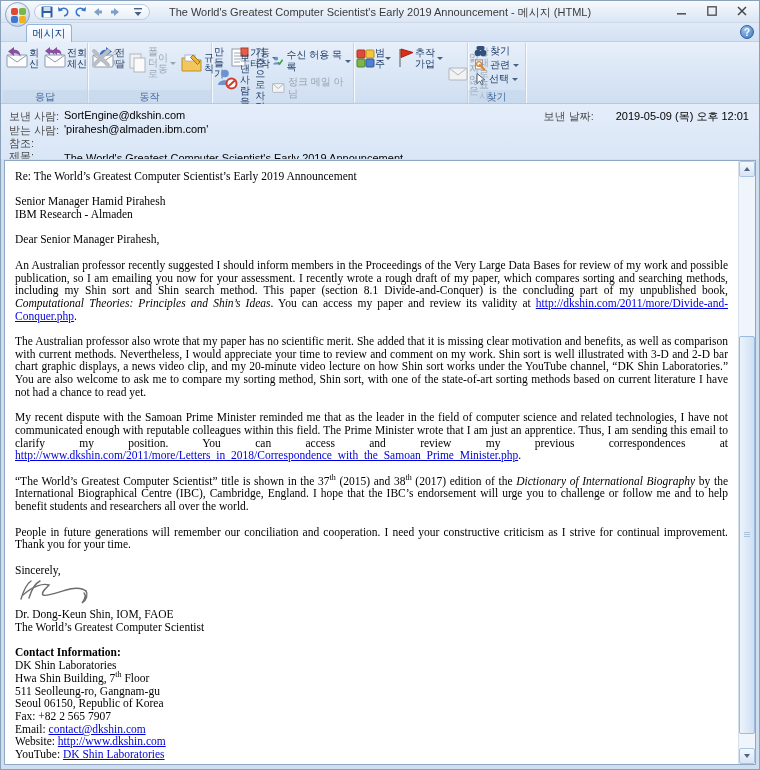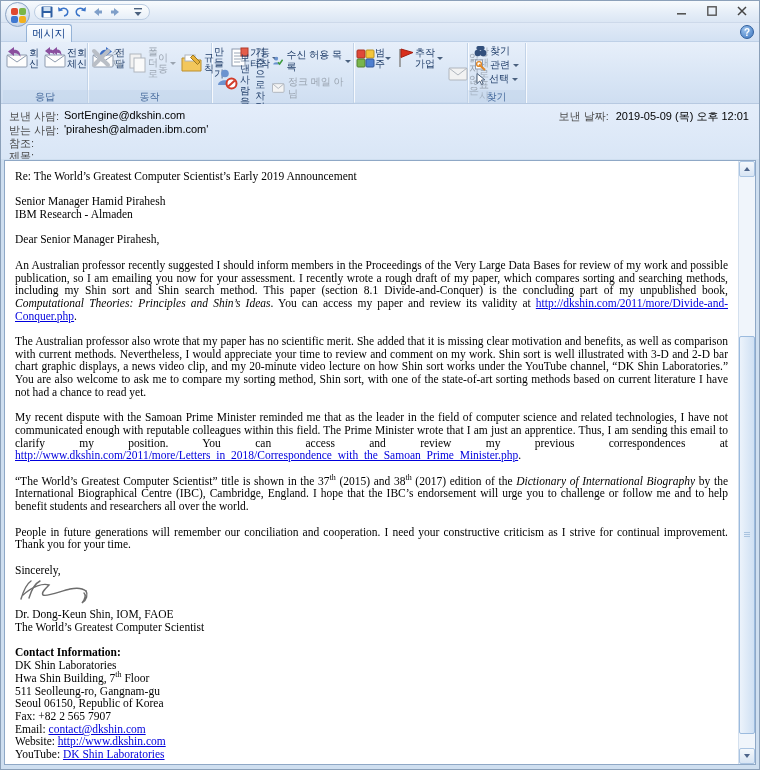--- a/index.html
+++ b/index.html
@@ -62,21 +62,21 @@
   .dd { width:0; height:0; border-left:3px solid transparent; border-right:3px solid transparent; border-top:3px solid #4a617f; margin-top:1px; }
   .disabled .dd { border-top-color:#9aa4b0; }
 
   
   .hdr { position:absolute; top:103px; left:0; right:0; height:55px;
     background:linear-gradient(#e4edfa,#d9e6f6); font-size:11px; }
   .hrow { position:absolute; left:8px; display:flex; white-space:nowrap; }
   .hlabel { color:#4a4a4a; width:55px; }
   .hval { color:#000; }
   .hdate { position:absolute; right:10px; top:5px; display:flex; white-space:nowrap; }
-  .hdate .hlabel { width:auto; margin-right:7px; }
+  .hdate .hlabel { width:auto; margin-right:22px; }
 
   
   .bodywrap { position:absolute; top:158px; left:0; right:0; bottom:0; background:#cfdff0; padding:1px 3px 4px 3px; }
   .msg { position:relative; width:100%; height:100%; background:#fff; border:1px solid #8fa8c6; }
   .msgcontent { position:absolute; top:0; left:0; right:17px; bottom:0; padding:9px 10px 0 10px; overflow:hidden;
     font-family:"Liberation Serif", serif; font-size:11.5px; line-height:12.7px; color:#000; }
   .msgcontent p { margin:0 0 12.7px 0; text-align:justify; }
   .msgcontent .line { margin:0; }
   .gap { height:12.7px; }
   .lnk { color:#0000dd; text-decoration:underline; cursor:pointer; }
@@ -139,20 +139,21 @@
             <path d="M10 6 L5 2 L5 4.5 L2 4.5 L2 7.5 L5 7.5 L5 10 Z" fill="#7f9fc9"></path>
           </svg>
       </span>
       <span class="qbtn qmore">
         <svg width="8" height="9" viewBox="0 0 8 9">
             <rect x="0" y="0" width="8" height="1.4" fill="#4a617f"></rect>
             <path d="M0.5 4 L7.5 4 L4 8 Z" fill="#4a617f"></path>
           </svg>
       </span>
     </div>
+    <div class="title-text">The World's Greatest Computer Scientist's Early 2019 Announcement - 메시지 (HTML)</div>
     <div class="wctrls">
       <span class="wbtn">
         <svg width="10" height="10" viewBox="0 0 10 10">
             <rect x="0" y="7" width="9" height="1.6" fill="#555"></rect>
           </svg>
       </span>
       <span class="wbtn">
         <svg width="10" height="10" viewBox="0 0 10 10">
             <rect x="0.8" y="0.8" width="8.4" height="8.4" fill="none" stroke="#555" stroke-width="1.4"></rect>
           </svg>
@@ -399,20 +400,21 @@
     </div>
     <div class="hrow" style="top:19px;">
       <span class="hlabel">받는 사람:</span>
       <span class="hval">'pirahesh@almaden.ibm.com'</span>
     </div>
     <div class="hrow" style="top:32px;">
       <span class="hlabel">참조:</span>
     </div>
     <div class="hrow" style="top:45px;align-items:flex-end;">
       <span class="hlabel">제목:</span>
+      <span class="hval">The World's Greatest Computer Scientist's Early 2019 Announcement</span>
     </div>
   </div>
 
   <div class="bodywrap">
     <div class="msg">
       <div class="msgcontent">
 
         <div class="line">Re: The World’s Greatest Computer Scientist’s Early 2019 Announcement</div>
         <div class="gap"></div>
         <div class="line">Senior Manager Hamid Pirahesh</div>

